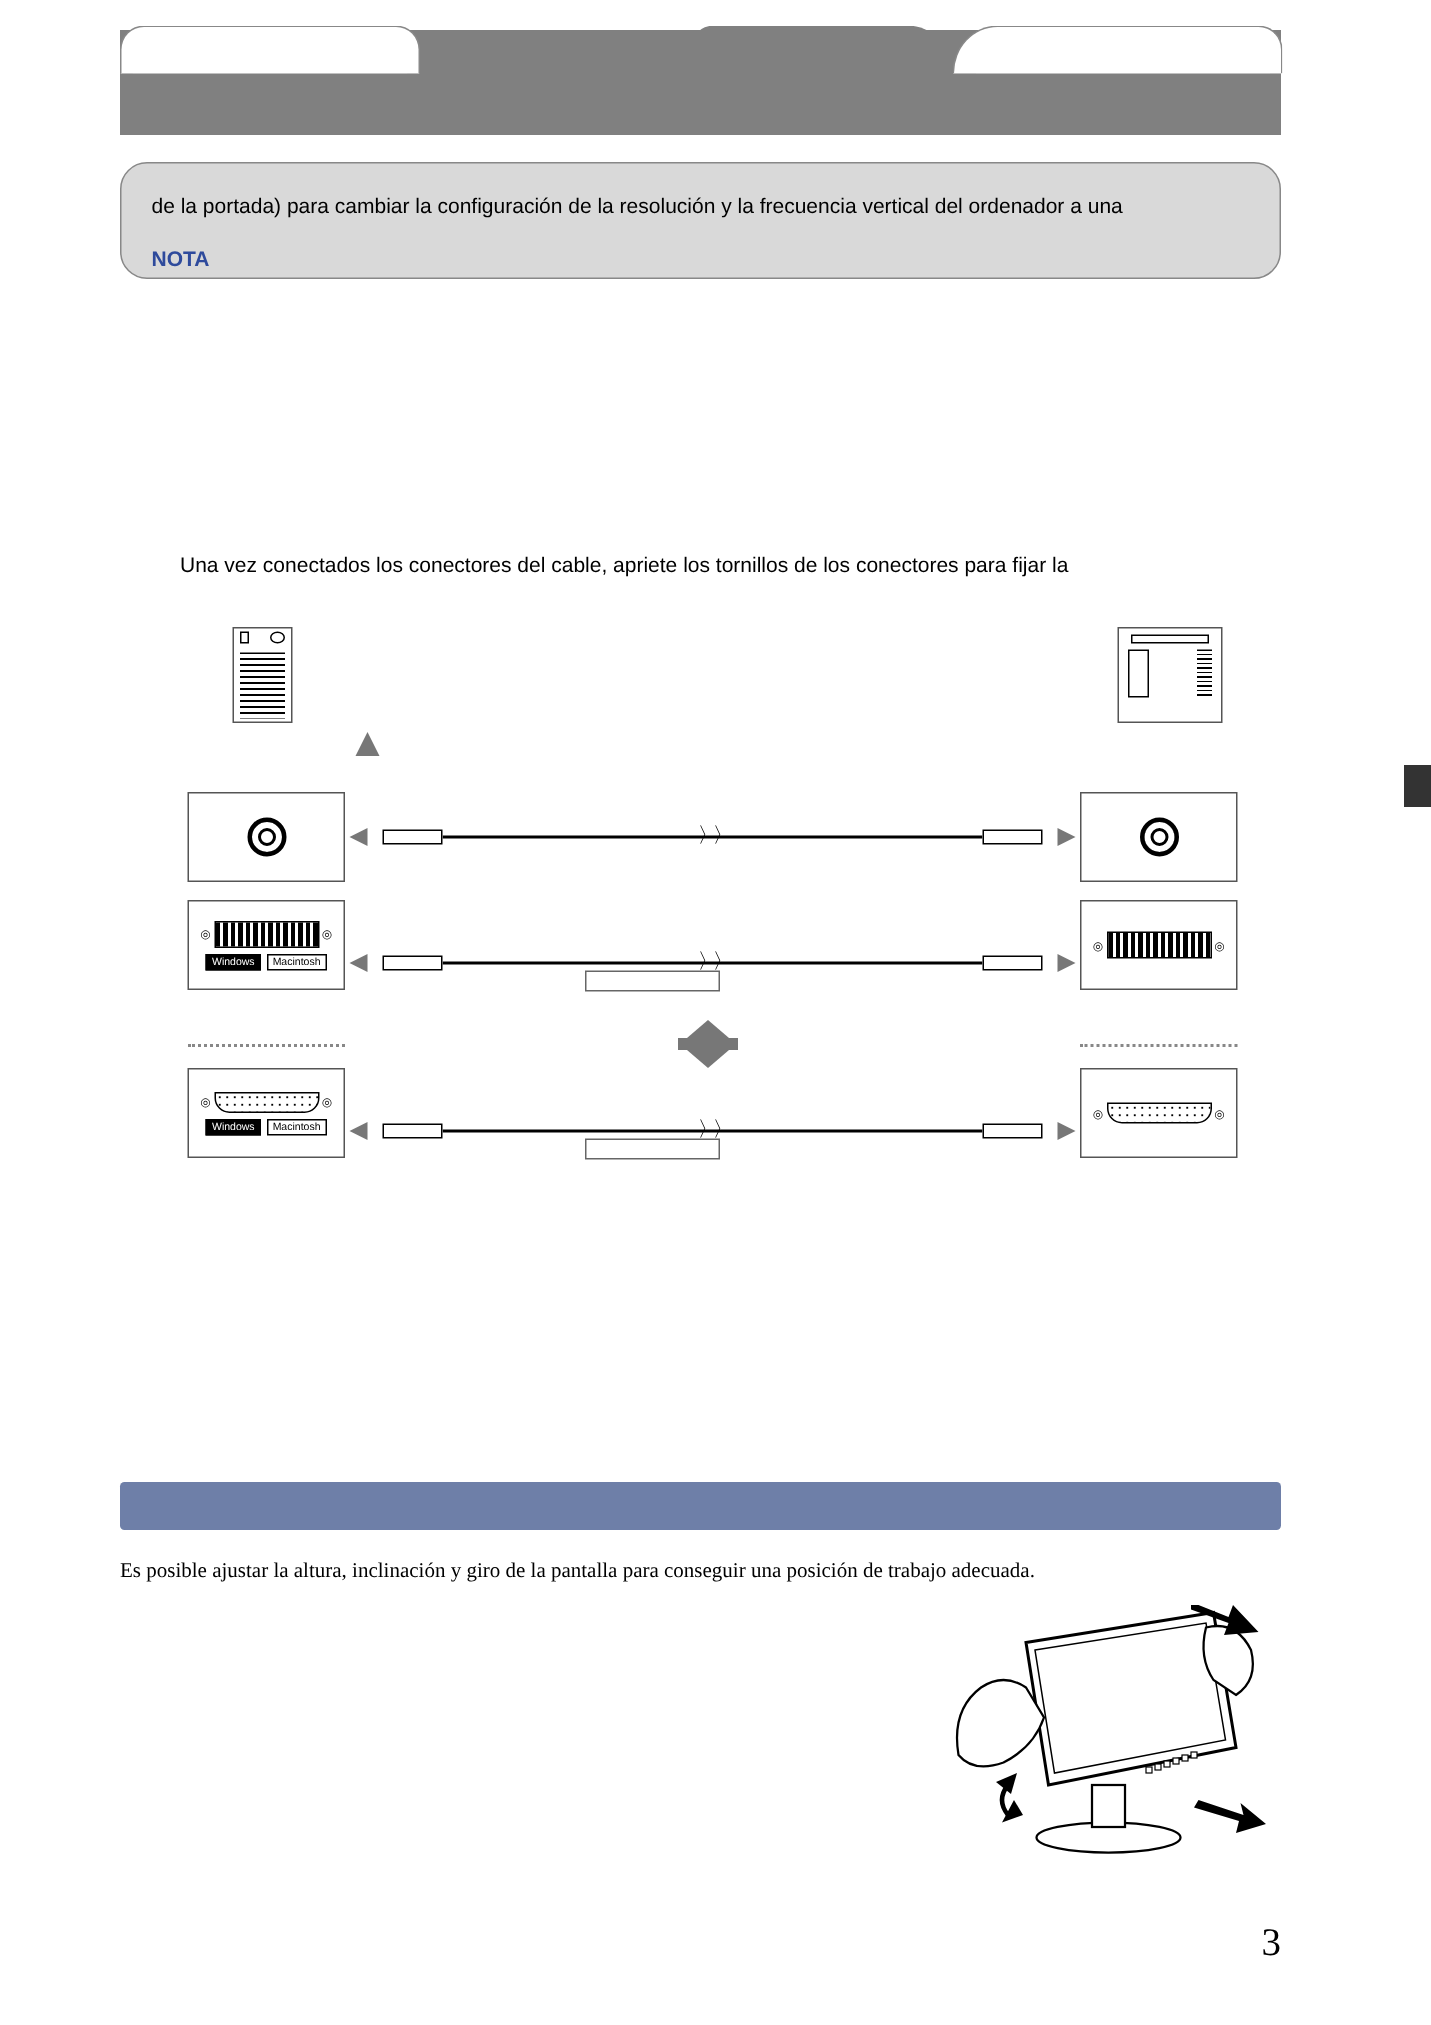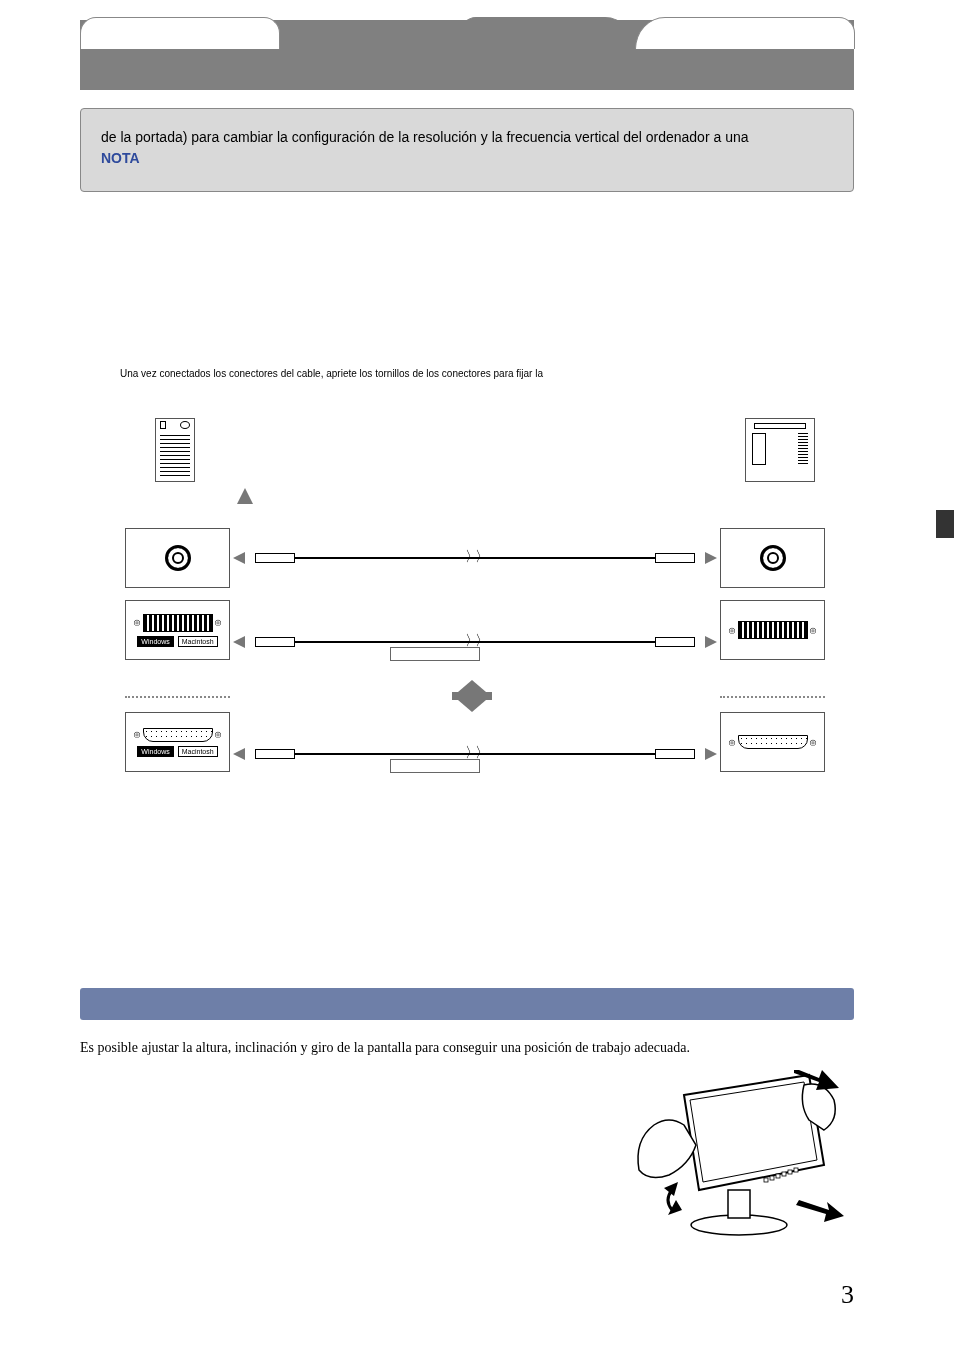--- a/index.html
+++ b/index.html
@@ -41,37 +41,38 @@
     background: #333;
   }
 
   .info-box {
     position: absolute;
     top: 108px;
     left: 80px;
     right: 100px;
     background: #d9d9d9;
     border: 1px solid #888;
-    border-radius: 4px;
-    padding: 18px 20px 22px 20px;
+    border-radius: 18px;
+    padding: 18px 20px 2px 20px;
     font-size: 14px;
     line-height: 1.5;
   }
   .info-box .nota {
     font-weight: bold;
     color: #2e4a9c;
+    margin-top: 14px;
     font-size: 14px;
   }
 
   .para1 {
     position: absolute;
     top: 368px;
     left: 120px;
     right: 90px;
-    font-size: 10px;
+    font-size: 14px;
   }
 
   .diagram {
     position: absolute;
     top: 400px;
     left: 125px;
     width: 700px;
     height: 500px;
     font-size: 10px;
   }

